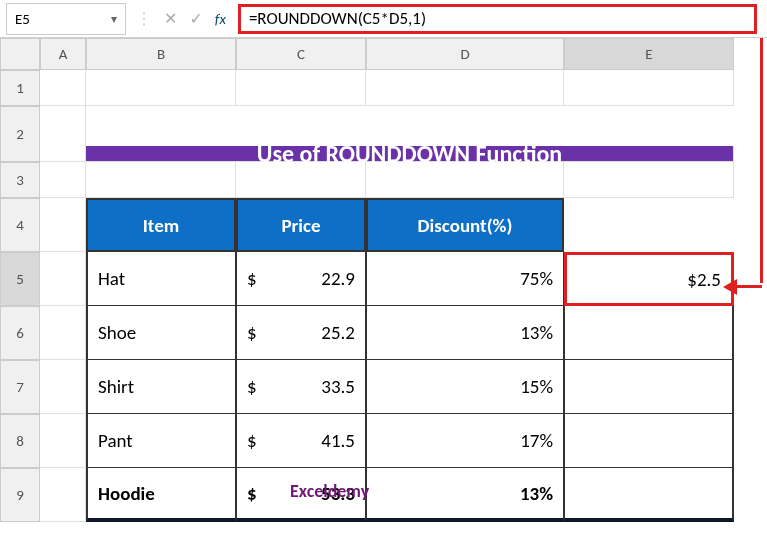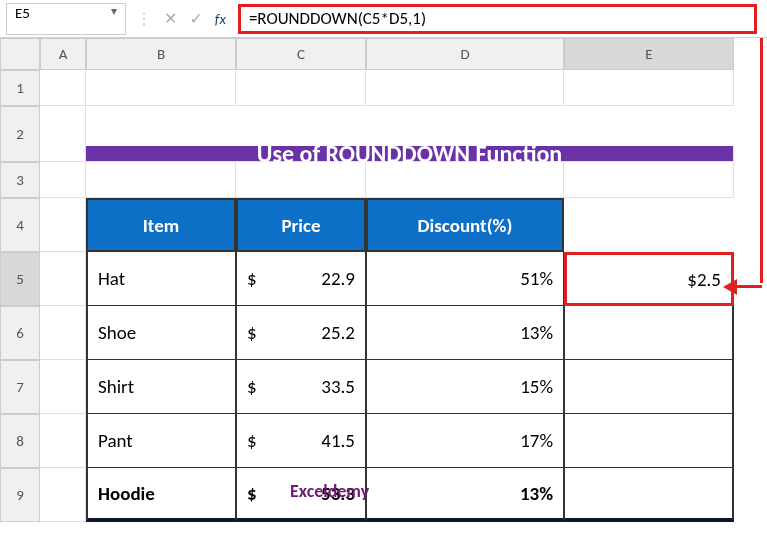--- a/index.html
+++ b/index.html
@@ -21,20 +21,21 @@
       height: 38px;
       border-bottom: 1px solid #d0d0d0;
       background: #fff;
     }
     .name-box {
       width: 120px;
       height: 32px;
       border: 1px solid #ccc;
       margin: 3px 6px;
       display: flex;
+      align-items: center;
       padding: 0 8px;
       font-size: 15px;
       justify-content: space-between;
     }
     .name-box-text {
       flex: 1;
     }
     .name-dropdown {
       color: #666;
       font-size: 12px;
@@ -283,21 +284,21 @@
       <div class="cell th cD">Discount(%)</div>
     </div>
 
     <div class="data-row">
       <div class="cell cA"></div>
       <div class="cell td first-col cB">Hat</div>
       <div class="cell td price cC">
           <span>$</span>
           <span>22.9</span>
         </div>
-      <div class="cell td pc cD">51%</div>
+      <div class="cell td pc cD">75%</div>
       <div class="cell td last-col disc cE e5-highlight">$2.5</div>
     </div>
 
     <div class="data-row">
       <div class="cell cA"></div>
       <div class="cell td first-col cB">Shoe</div>
       <div class="cell td price cC">
           <span>$</span>
           <span>25.2</span>
         </div>

